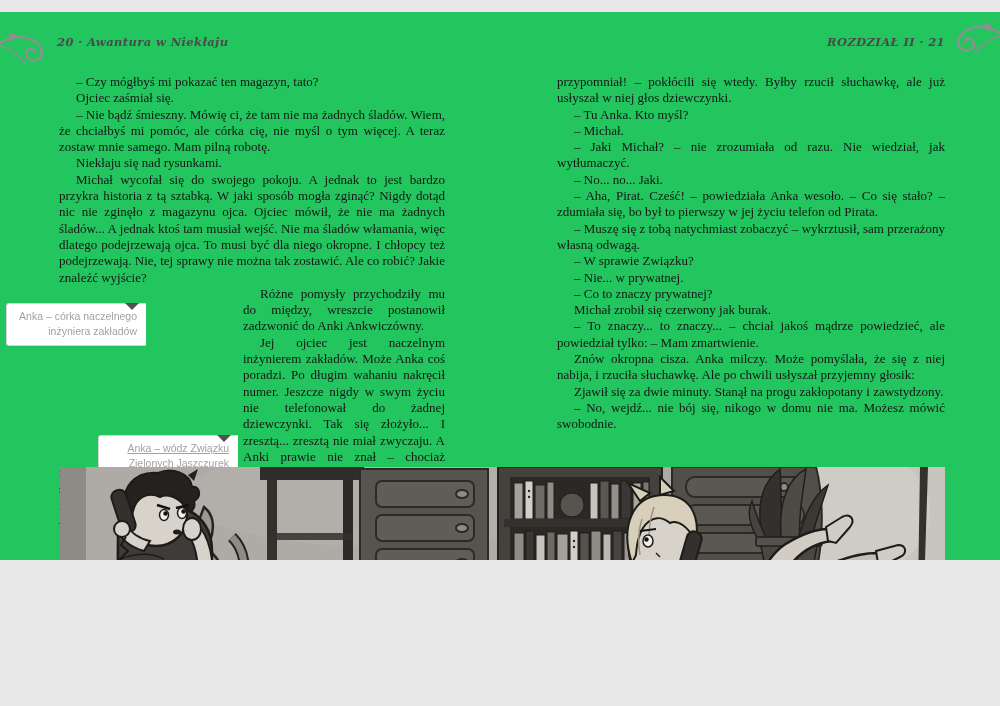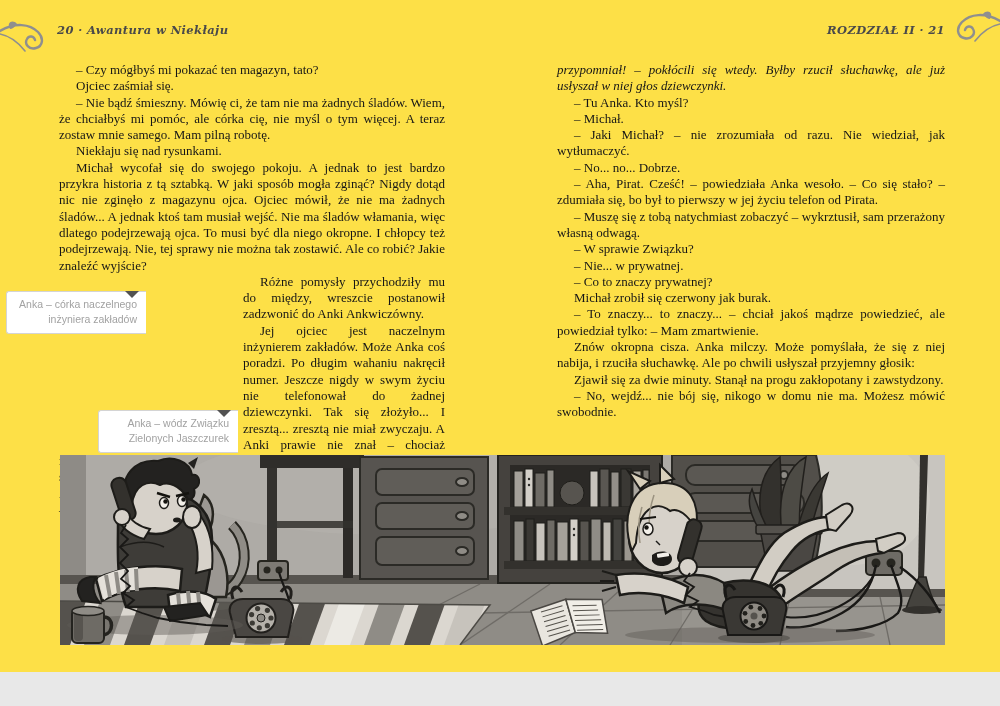--- a/index.html
+++ b/index.html
@@ -1,50 +1,50 @@
 <!DOCTYPE html>
 <html><head>
 <meta charset="utf-8">
 <style>
   html,body{margin:0;padding:0;background:#e8e8e8;}
   .spread{
-    position:relative;width:1000px;height:672px;background:#fde047;
-    margin:0 auto;overflow:hidden;
+    position:relative;width:1000px;height:548px;background:#22c55e;
+    margin:12px auto;overflow:hidden;
     font-family:"Liberation Serif",serif;color:#161616;
   }
   .flourish{position:absolute;}
   .fl-left{left:0;top:18px;}
   .fl-right{right:0;top:8px;}
   .running-head{
     position:absolute;top:23px;
     font:italic 700 11.5px "DejaVu Serif",serif;
     color:#4a4a4a;letter-spacing:.4px;white-space:nowrap;
   }
   .head-left{left:57px;}
   .head-right{right:55px;text-align:left;}
   .column{
     position:absolute;top:62px;
     font-size:13px;line-height:16.3px;
     text-align:justify;
   }
   .col-left{left:59px;width:386px;}
   .col-right{left:557px;width:388px;}
   .body-p{margin:0;padding:0;text-indent:17px;}
-  .no-indent{text-indent:0;font-style:italic;}
+  .no-indent{text-indent:0;}
   .note-anchor{float:left;position:relative;}
   .anchor-1{width:92px;height:63px;margin-top:17px;}
   .anchor-2{width:92px;height:47px;margin-top:131px;}
   .note-box{
     position:absolute;left:-53px;top:0;width:140px;box-sizing:border-box;
     border:1px solid #d4d4d4;border-right:none;border-radius:3px 0 0 3px;
     background:#ffffff;padding:5px 9px 6px 10px;
     font:10.5px/15px "Liberation Sans",sans-serif;color:#a2a2a2;
     text-align:right;text-indent:0;
   }
-  .anchor-2 .note-box{top:5px;}
+  .anchor-2 .note-box{top:18px;text-decoration:underline;}
   .note-marker{
     position:absolute;top:-1px;right:7px;width:0;height:0;
     border-left:7px solid transparent;border-right:7px solid transparent;
     border-top:7px solid #525252;
   }
   .illustration{position:absolute;left:60px;top:455px;width:885px;height:190px;}
   .illustration svg{display:block;width:100%;height:100%;}
 </style>
 </head>
 <body>
@@ -87,21 +87,21 @@
     </aside>
     <p class="body-p">Różne pomysły przychodziły mu do między, wreszcie postanowił zadzwonić do Anki Ankwiczówny.</p>
     <p class="body-p">Jej ojciec jest naczelnym inżynierem zakładów. Może Anka coś poradzi. Po długim wahaniu nakręcił numer. Jeszcze nigdy w swym życiu nie telefonował do żadnej dziewczynki. Tak się złożyło... I zresztą... zresztą nie miał zwyczaju. A Anki prawie nie znał – chociaż mieszkała w sąsiednim domu, chodziła do innej klasy. Pierwsze i jedyne słowa zamienili przy niedawnych układach między Związkiem Piratów a Związkiem Zielonych Jaszczurek, którego Anka była wodzem. Co gorsza – Boże, dopiero teraz sobie o tym</p>
   </div>
 
   <div class="column col-right">
     <p class="body-p no-indent">przypomniał! – pokłócili się wtedy. Byłby rzucił słuchawkę, ale już usłyszał w niej głos dziewczynki.</p>
     <p class="body-p">– Tu Anka. Kto myśl?</p>
     <p class="body-p">– Michał.</p>
     <p class="body-p">– Jaki Michał? – nie zrozumiała od razu. Nie wiedział, jak wytłumaczyć.</p>
-    <p class="body-p">– No... no... Dobrze.</p>
+    <p class="body-p">– No... no... Jaki.</p>
     <p class="body-p">– Aha, Pirat. Cześć! – powiedziała Anka wesoło. – Co się stało? – zdumiała się, bo był to pierwszy w jej życiu telefon od Pirata.</p>
     <p class="body-p">– Muszę się z tobą natychmiast zobaczyć – wykrztusił, sam przerażony własną odwagą.</p>
     <p class="body-p">– W sprawie Związku?</p>
     <p class="body-p">– Nie... w prywatnej.</p>
     <p class="body-p">– Co to znaczy prywatnej?</p>
     <p class="body-p">Michał zrobił się czerwony jak burak.</p>
     <p class="body-p">– To znaczy... to znaczy... – chciał jakoś mądrze powiedzieć, ale powiedział tylko: – Mam zmartwienie.</p>
     <p class="body-p">Znów okropna cisza. Anka milczy. Może pomyślała, że się z niej nabija, i rzuciła słuchawkę. Ale po chwili usłyszał przyjemny głosik:</p>
     <p class="body-p">Zjawił się za dwie minuty. Stanął na progu zakłopotany i zawstydzony.</p>
     <p class="body-p">– No, wejdź... nie bój się, nikogo w domu nie ma. Możesz mówić swobodnie.</p>

